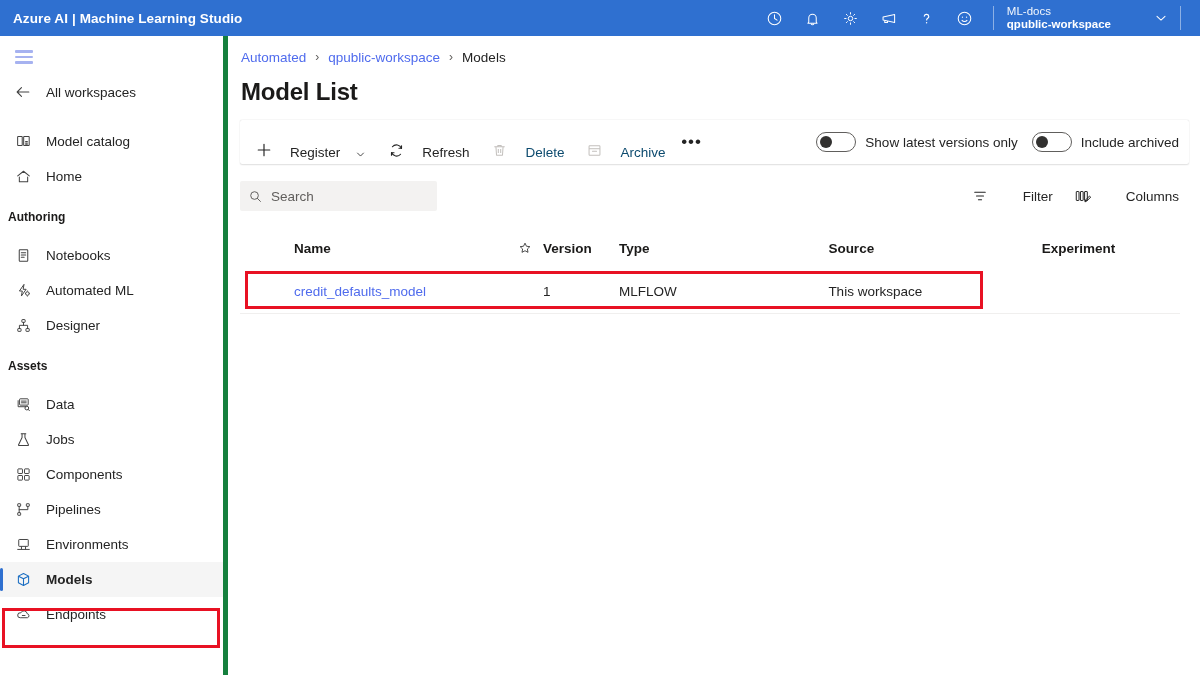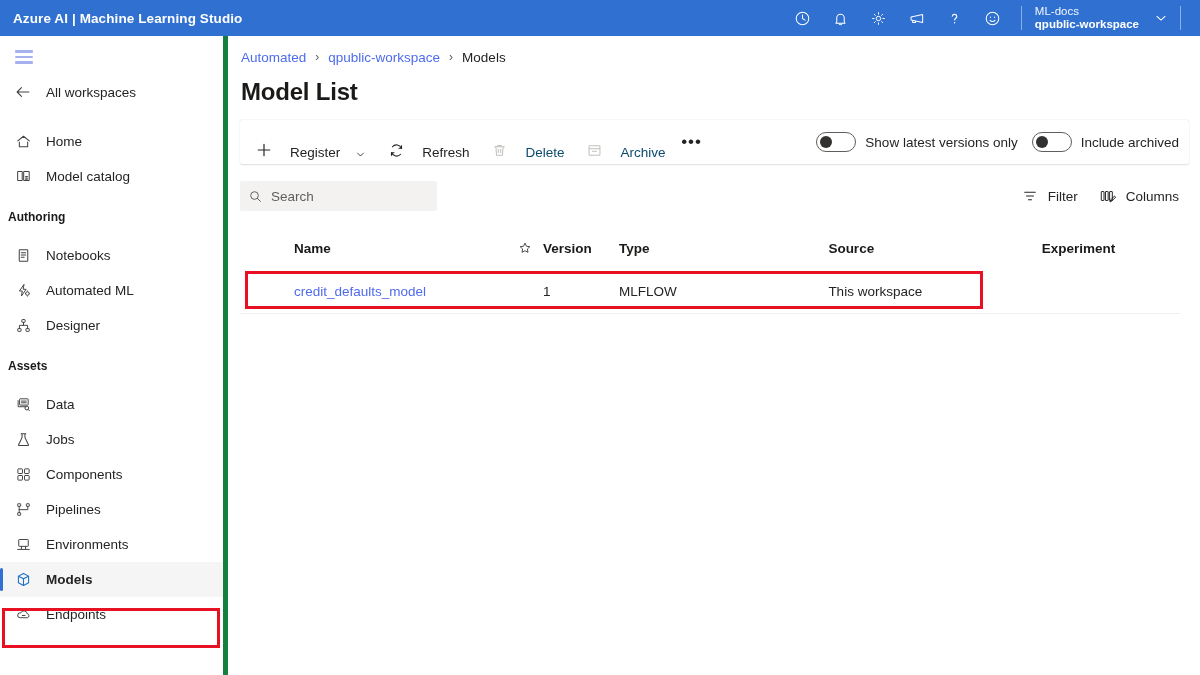--- a/index.html
+++ b/index.html
@@ -29,21 +29,21 @@
   }
   .top-icon {
     width: 38px; height: 36px; display: flex; align-items: center; justify-content: center;
     color: #ffffff;
   }
   .top-icon svg { display: block; }
   .top-sep {
     width: 1px; height: 24px; background: rgba(255,255,255,.45); margin: 0 9px;
   }
   .ws-block {
-    display: flex; align-items: center; height: 36px; padding: 0 2px 0 4px; color: #fff;
+    display: flex; align-items: center; height: 36px; padding: 0 2px 0 4px; color: #fff; gap: 28px;
   }
   .ws-text { display: flex; flex-direction: column; justify-content: center; line-height: 1.15; }
   .ws-name { font-size: 11.5px; font-weight: 400; color: #f2f6fc; }
   .ws-sub  { font-size: 11.5px; font-weight: 700; color: #ffffff; }
   .ws-chev { margin-left: 14px; display:flex; align-items:center; color:#fff; }
 
   
   .sidebar {
     position: absolute; left: 0; top: 36px; width: 228px; height: 639px;
     background: #ffffff; border-right: 5px solid #15803d;
@@ -130,21 +130,21 @@
   .listhead { display: flex; align-items: center; height: 32px; }
   .search {
     width: 197px; height: 30px; background: #f3f2f1; border-radius: 2px;
     display: flex; align-items: center; padding: 0 8px;
   }
   .search .ic { color: #605e5c; display:flex; align-items:center; margin-right: 8px; }
   .search .ph { font-size: 13.5px; color: #605e5c; }
   .listhead-right { margin-left: auto; display: flex; align-items: center; }
   .hbtn {
     display: flex; align-items: center; height: 30px; padding: 0 10px;
-    font-size: 13.5px; color: #242424; white-space: nowrap;
+    font-size: 13.5px; color: #242424; white-space: nowrap; gap: 25px;
   }
   .hbtn .ic { width: 20px; height: 18px; display:flex; align-items:center; justify-content:center; margin-right: 8px; color: #242424; }
 
   
   .tbl { margin-top: 14px; width: 940px; }
   .tr { display: flex; align-items: center; height: 44px; }
   .th { font-size: 13.5px; font-weight: 700; color: #1b1a19; }
   .td { font-size: 13.5px; color: #242424; }
   .row-data { border-bottom: 1px solid #f0efee; }
   .c-name { width: 270px; padding-left: 54px; }
@@ -241,35 +241,35 @@
       </svg>
     </span>
     <span class="lbl">All workspaces</span>
   </div>
 
   <div class="nav-gap-14"></div>
 
   <div class="nav-item">
     <span class="ic">
       <svg width="17" height="17" viewBox="0 0 20 20" fill="none" stroke="currentColor" stroke-width="1.2">
-        <path d="M3.2 9.3L10 3.8l6.8 5.5M5.1 10.6v5.6h9.8v-5.6" stroke-linecap="round" stroke-linejoin="round"></path>
-      </svg>
-    </span>
-    <span class="lbl">Home</span>
-  </div>
-
-  <div class="nav-item">
-    <span class="ic">
-      <svg width="17" height="17" viewBox="0 0 20 20" fill="none" stroke="currentColor" stroke-width="1.2">
         <rect x="3.1" y="4.1" width="5.4" height="10.6" rx=".7"></rect>
         <rect x="10.2" y="4.1" width="6.5" height="10.6" rx=".7"></rect>
         <path d="M12 10.1h3M12 11.8h3M12 13.2h3"></path>
       </svg>
     </span>
     <span class="lbl">Model catalog</span>
+  </div>
+
+  <div class="nav-item">
+    <span class="ic">
+      <svg width="17" height="17" viewBox="0 0 20 20" fill="none" stroke="currentColor" stroke-width="1.2">
+        <path d="M3.2 9.3L10 3.8l6.8 5.5M5.1 10.6v5.6h9.8v-5.6" stroke-linecap="round" stroke-linejoin="round"></path>
+      </svg>
+    </span>
+    <span class="lbl">Home</span>
   </div>
 
   <div class="nav-gap-10"></div>
   <div class="section-head">Authoring</div>
   <div class="nav-gap-8"></div>
 
   <div class="nav-item">
     <span class="ic">
       <svg width="17" height="17" viewBox="0 0 20 20" fill="none" stroke="currentColor" stroke-width="1.2">
         <rect x="5" y="3.2" width="10" height="13.6" rx=".8"></rect>

